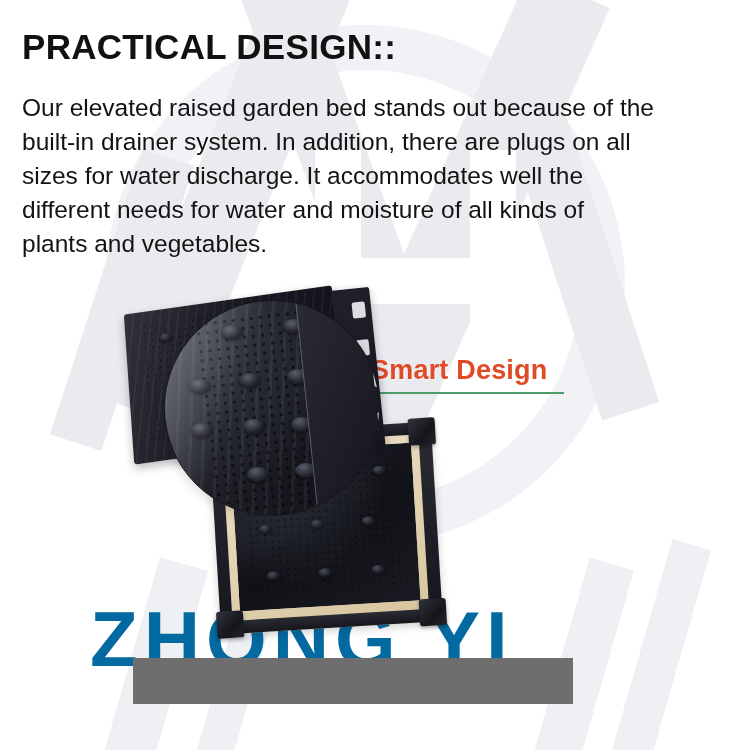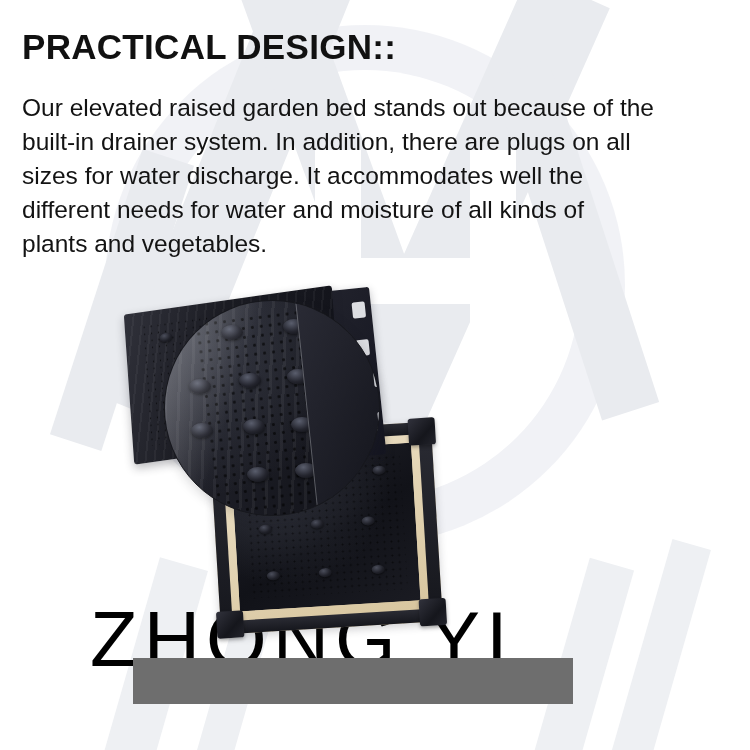--- a/index.html
+++ b/index.html
@@ -45,23 +45,23 @@
   .wm-s5{ left:95px;  top:150px;  width:54px;  height:300px; transform:rotate(18deg); }
   .wm-h-left{ position:absolute; left:315px; top:150px; width:46px; height:260px; background:#ffffff; }
   .wm-h-right{ position:absolute; left:470px; top:150px; width:46px; height:260px; background:#ffffff; }
   .wm-h-bar{ position:absolute; left:315px; top:258px; width:201px; height:46px; background:#ffffff; }
 
   .wm-text{
     position:absolute;
     left:90px; top:600px;
     width:620px;
     font-size:78px;
-    font-weight:normal;
+    font-weight:bold;
     letter-spacing:6px;
-    color:#000000;
+    color:#0369a1;
     line-height:1;
     white-space:nowrap;
   }
   .wm-diag{
     position:absolute;
     background:#eef0f3;
   }
   .wm-d1{ left:130px; top:560px; width:50px; height:210px; transform:rotate(16deg); }
   .wm-d2{ left:560px; top:560px; width:46px; height:210px; transform:rotate(16deg); }
   .wm-d3{ left:640px; top:540px; width:40px; height:230px; transform:rotate(16deg); }
@@ -313,20 +313,24 @@
   <h1 id="page-title">PRACTICAL DESIGN::</h1>
 
   <div id="body-copy">
     <span class="ln">Our elevated raised garden bed stands out because of the</span>
     <span class="ln">built-in drainer system. In addition, there are plugs on all</span>
     <span class="ln">sizes for water discharge. It accommodates well the</span>
     <span class="ln">different needs for water and moisture of all kinds of</span>
     <span class="ln">plants and vegetables.</span>
   </div>
 
+  <div id="smart-design-block">
+    <div id="smart-design-label">Smart Design</div>
+    <div id="smart-design-rule"></div>
+  </div>
 
   <div id="product-figure">
 
     <div id="garden-bed">
       <div class="bed-wood"></div>
       <div class="bed-panel">
         <div class="perf"></div>
         <div class="plug" style="left:18%;top:14%"></div>
         <div class="plug" style="left:48%;top:12%"></div>
         <div class="plug" style="left:78%;top:13%"></div>

